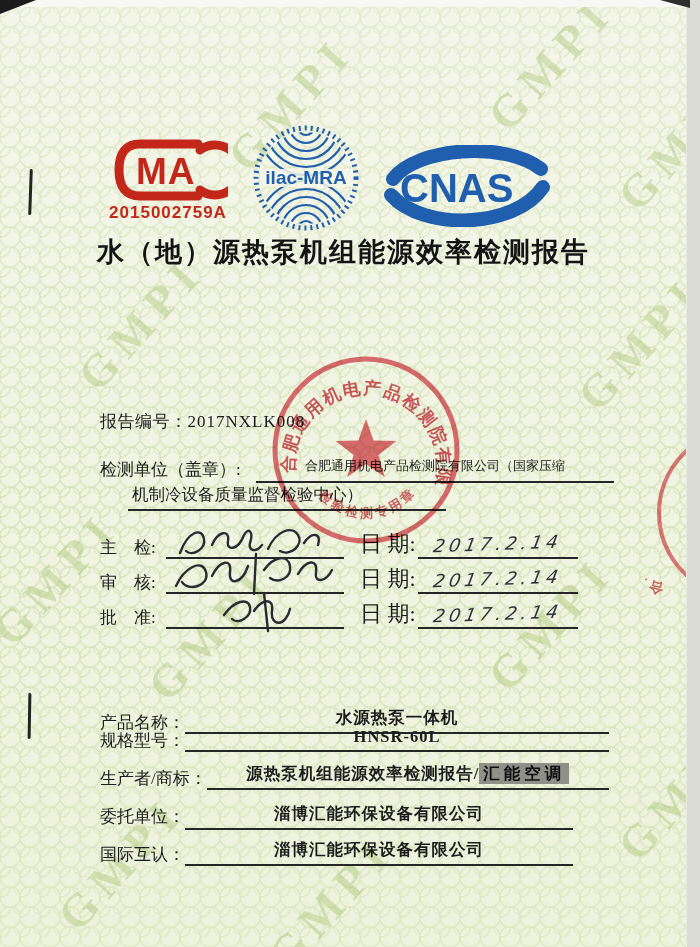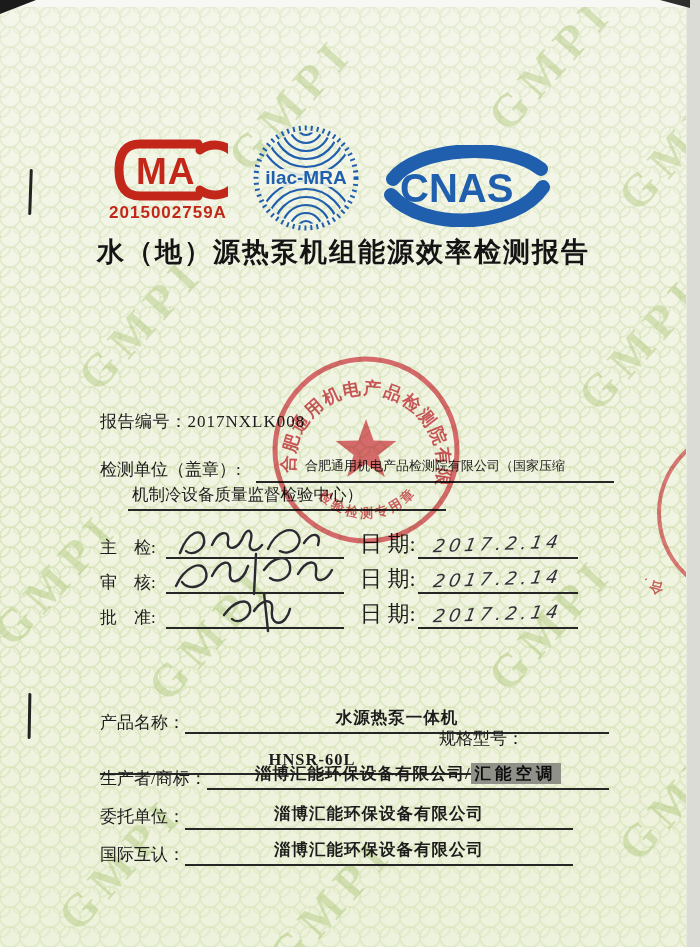--- a/index.html
+++ b/index.html
@@ -66,21 +66,21 @@
   .hand{display:inline-block;font-family:"DejaVu Sans",sans-serif;font-style:italic;
     font-size:18px;letter-spacing:4px;color:#32323c;transform:skewX(-12deg) rotate(-2deg);
     position:relative;top:2px;}
   .r1{top:520px;} .r2{top:555px;} .r3{top:590px;}
   
   .prow{position:absolute;left:100px;display:flex;align-items:flex-end;}
   .prow .plabel{font-size:17px;flex:none;white-space:nowrap;}
   .prow .pline{border-bottom:2.5px solid #262626;text-align:center;font-size:16.5px;
     padding-bottom:3px;font-weight:bold;letter-spacing:1px;}
   .p1{top:700px;} .p1 .pline{width:424px;}
-  .p2{top:720px;flex-direction:column;} .p2 .pline{width:424px;}
+  .p2{top:720px;} .p2 .pline{width:424px;}
   .p3{top:756px;} .p3 .pline{width:402px;}
   .p4{top:796px;align-items:center;} .p4 .pline{width:388px;}
   .p5{top:832px;} .p5 .pline{width:388px;}
   .hl{background:#8f9189;color:#0e0e0e;padding:1px 4px;letter-spacing:4px;}
   
   .stamp-main{position:absolute;left:268px;top:345px;mix-blend-mode:multiply;opacity:.92;}
   .stamp-partial{position:absolute;left:645px;top:418px;width:42px;height:175px;
     overflow:hidden;mix-blend-mode:multiply;opacity:.9;}
   .mono{font-family:"Liberation Mono","DejaVu Sans Mono",monospace;}
 </style>
@@ -209,21 +209,21 @@
   <div class="prow p1">
     <span class="plabel">产品名称：</span>
     <span class="pline">水源热泵一体机</span>
   </div>
   <div class="prow p2">
     <span class="plabel">规格型号：</span>
     <span class="pline">HNSR-60L</span>
   </div>
   <div class="prow p3">
     <span class="plabel">生产者/商标：</span>
-    <span class="pline"><span>淄博汇能环保设备有限公司/</span><span class="hl">汇能空调</span></span>
+    <span class="pline"><span>源热泵机组能源效率检测报告/</span><span class="hl">汇能空调</span></span>
   </div>
   <div class="prow p4">
     <span class="plabel">委托单位：</span>
     <span class="pline">淄博汇能环保设备有限公司</span>
   </div>
   <div class="prow p5">
     <span class="plabel">国际互认：</span>
     <span class="pline">淄博汇能环保设备有限公司</span>
   </div>
 

